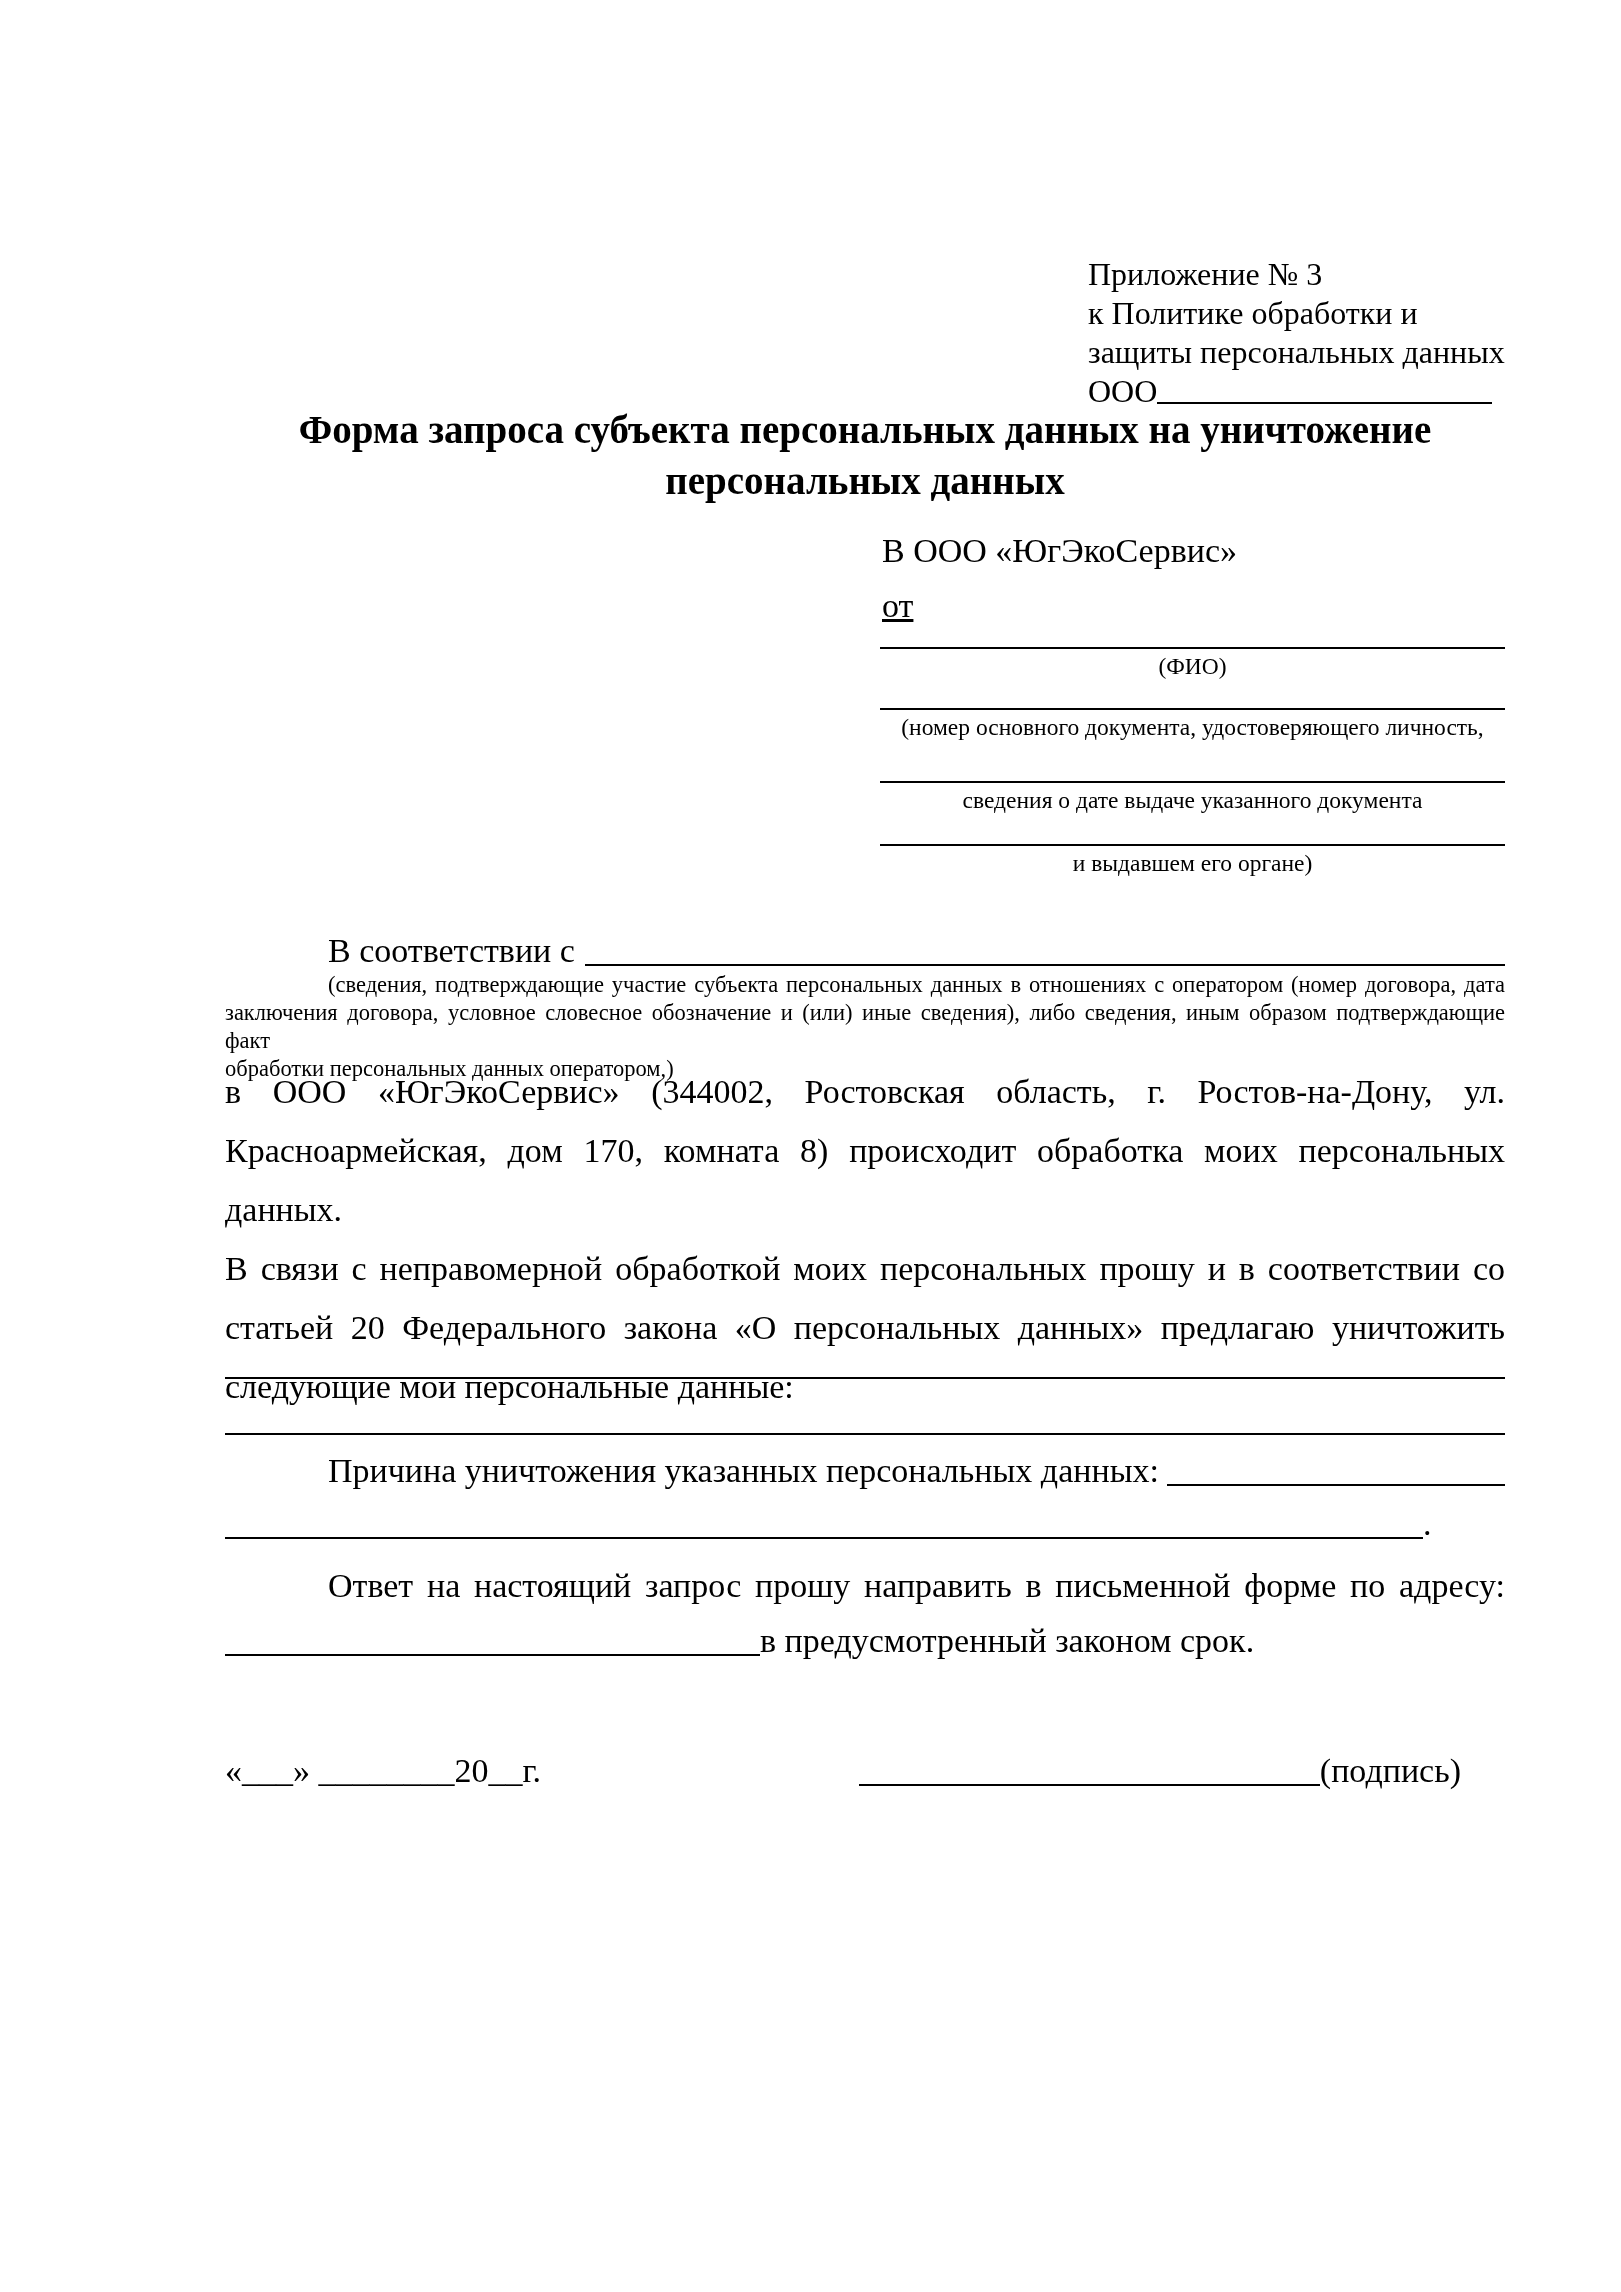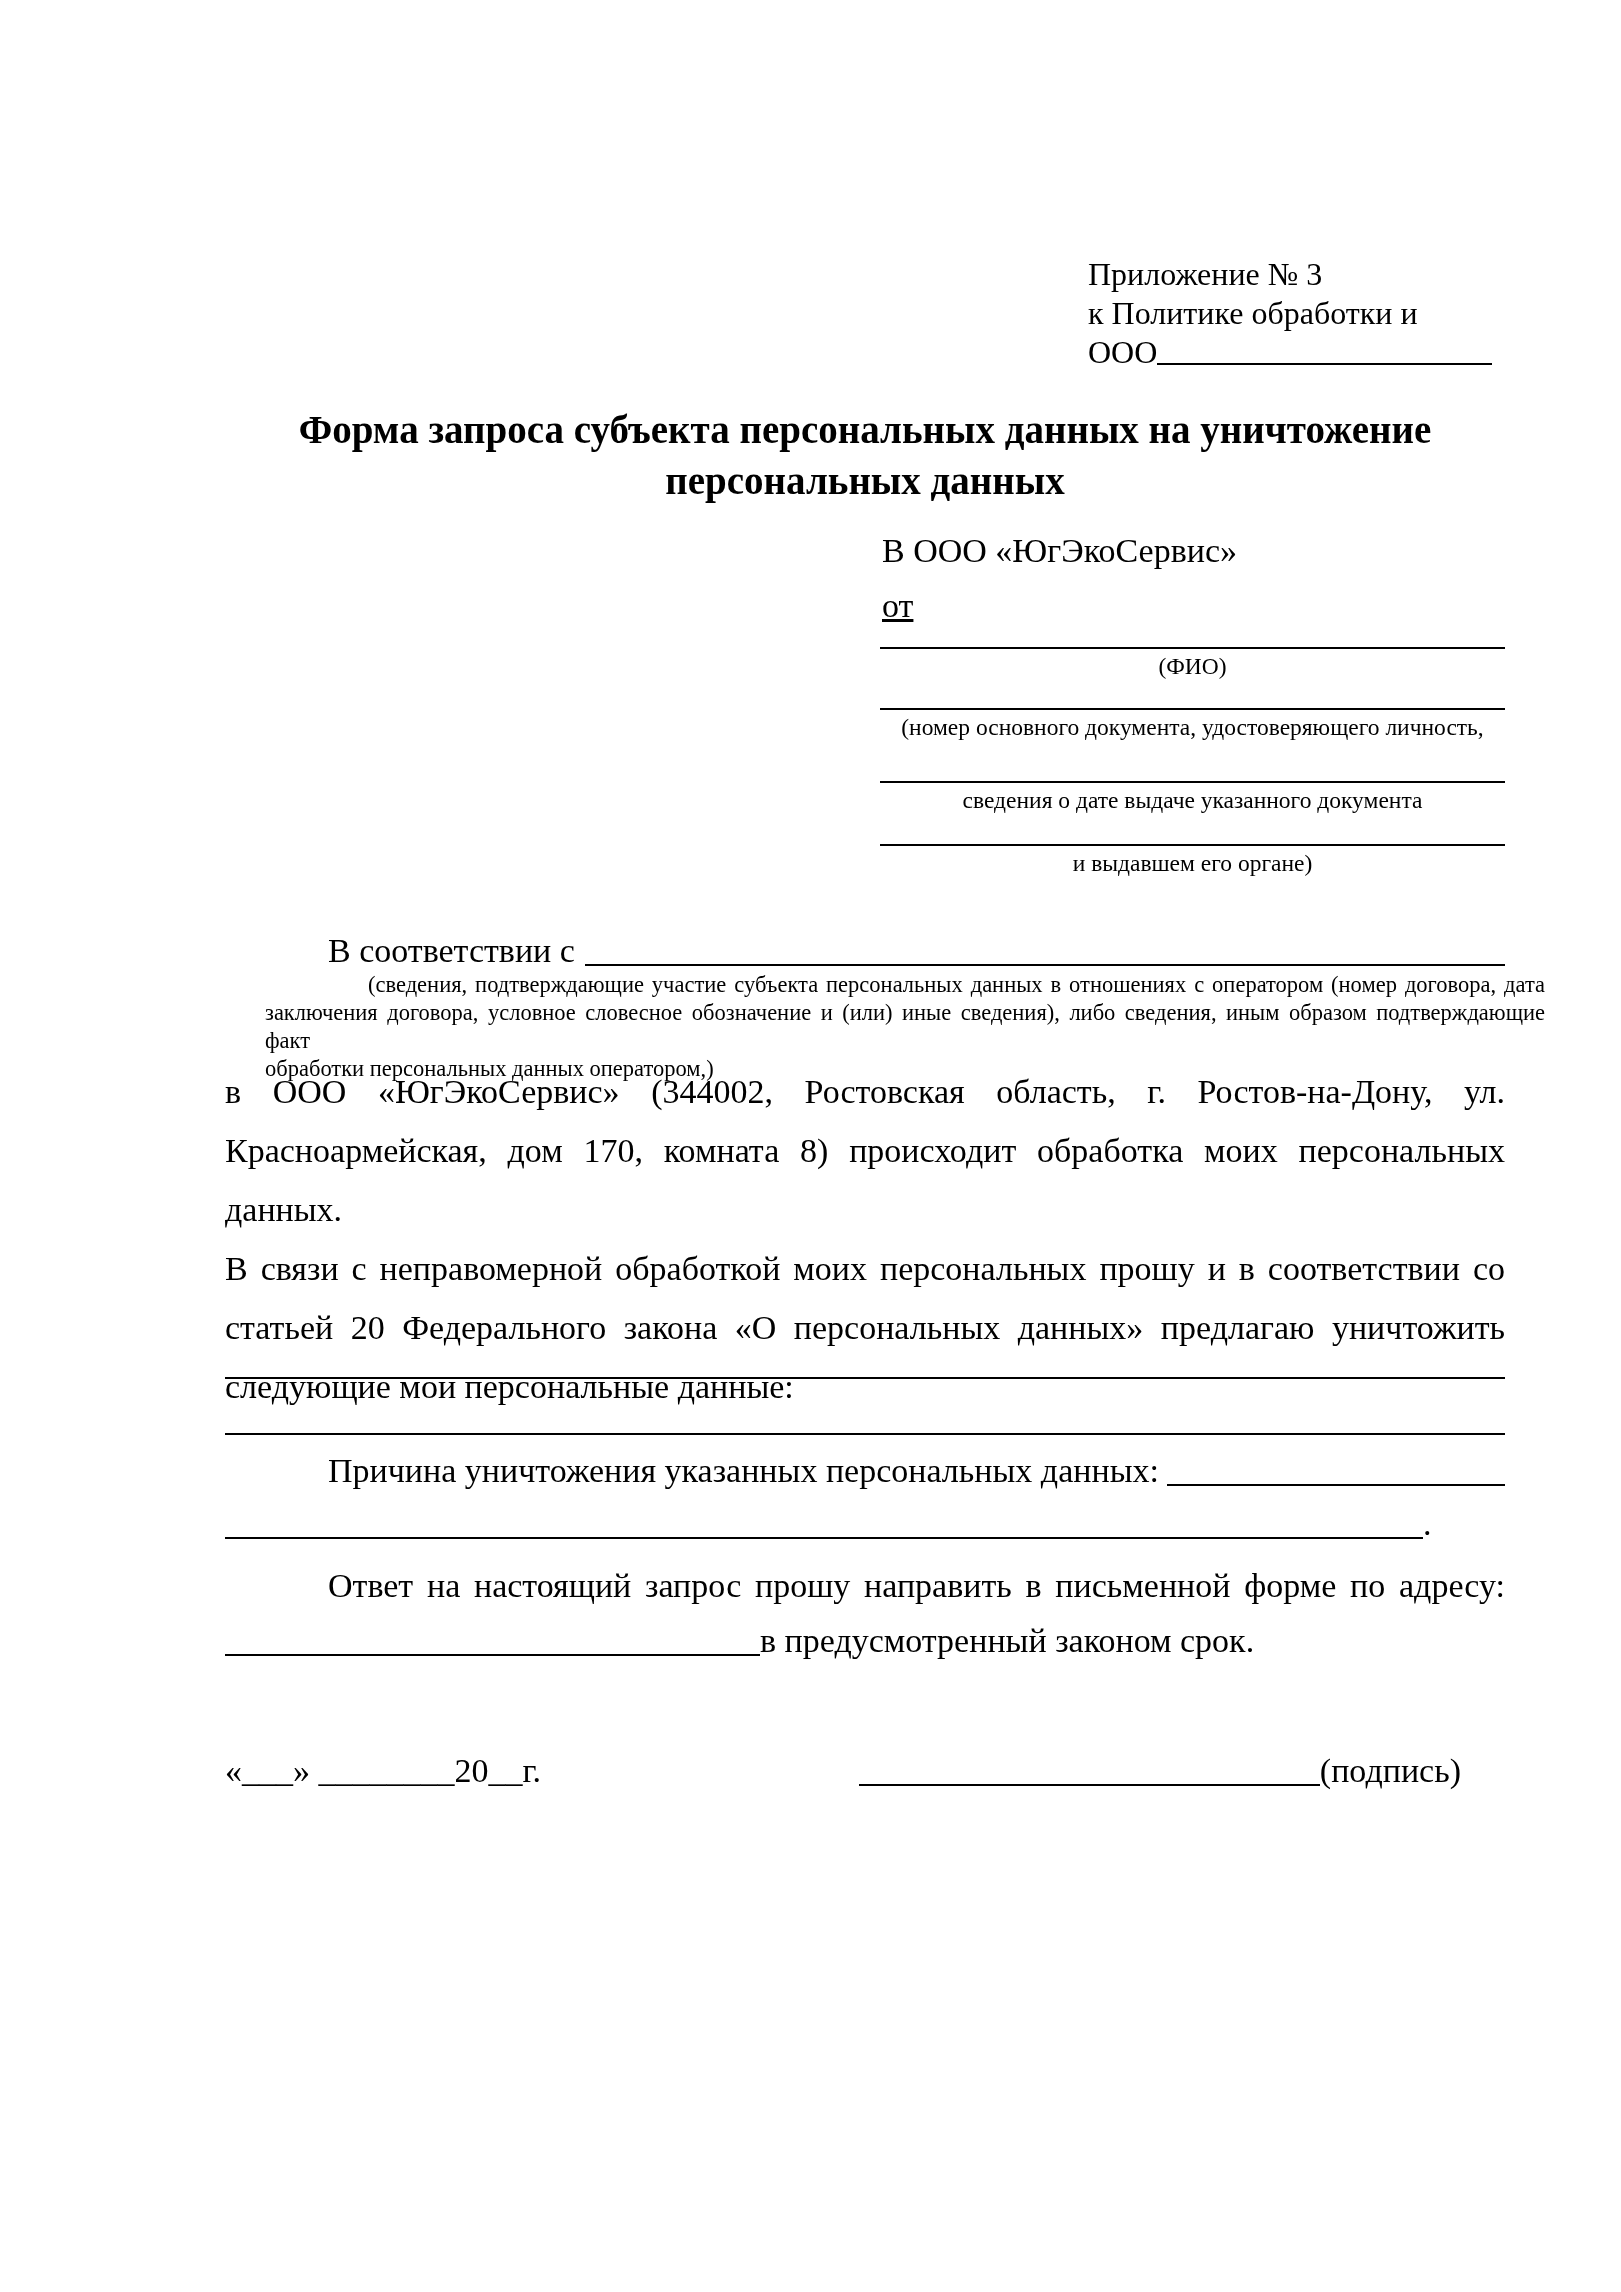--- a/index.html
+++ b/index.html
@@ -57,21 +57,21 @@
     margin-bottom: 5.9px;
   }
   .accordance {
     left: 225px; top: 929px; width: 1280px;
     font-size: 34px; line-height: 43px;
   }
   .accordance .lbl { white-space: nowrap; padding-right: 9.8px; }
 
   .note {
     left: 225px; top: 971px; width: 1280px;
-    font-size: 22.5px; line-height: 28px; margin-left: 40px;
+    font-size: 22.5px; line-height: 28px;
   }
   .note .nl { text-align: justify; text-align-last: justify; }
   .note .nl.first { text-indent: 103px; }
   .note .nl.last { text-align: left; text-align-last: left; }
 
   .mainpara {
     left: 225px; top: 1062px; width: 1280px;
     font-size: 34px; line-height: 59px;
   }
   .mainpara .jl { text-align: justify; text-align-last: justify; }
@@ -131,20 +131,21 @@
   .footer .sig-cap { white-space: nowrap; }
 </style>
 </head>
 <body>
 
 <div class="page">
 
   <div class="abs annex">
     <div>Приложение № 3</div>
     <div>к Политике обработки и</div>
+    <div>защиты персональных данных</div>
     <div class="org-row">
       <span>ООО</span>
         <span class="org-underline"></span>
     </div>
   </div>
 
   <div class="abs doc-title">Форма запроса субъекта персональных данных на уничтожение персональных данных</div>
 
   <div class="abs addr-to">В ООО «ЮгЭкоСервис»</div>
   <div class="abs addr-from">от</div>

